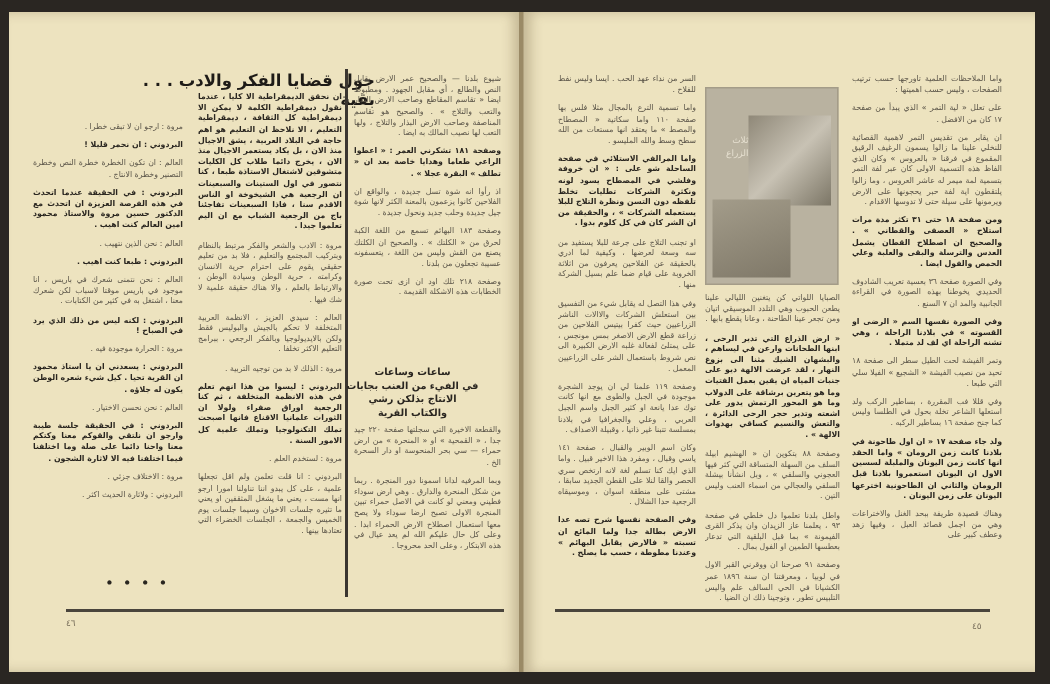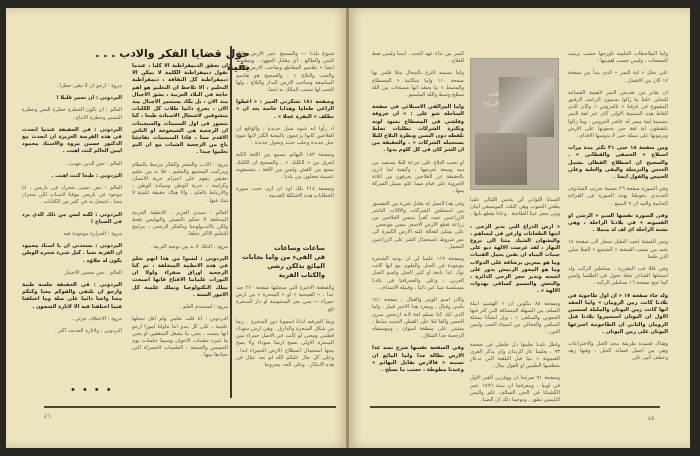--- a/index.html
+++ b/index.html
@@ -12,21 +12,21 @@
   .col p{margin:0 0 5px 0;}
   .b{font-weight:bold;color:#2a2620;}
   .headline{position:absolute;left:80px;top:47px;width:170px;direction:rtl;text-align:right;font-size:11px;font-weight:bold;color:#1e1b17;}
   .vrule{position:absolute;background:#3b3630;width:2px;}
   .hrule{position:absolute;height:2px;background:#4a453c;}
   .pagenum{position:absolute;font-size:6px;color:#7a705c;}
   .photo{position:absolute;left:470px;top:58px;width:87px;height:130px;background:#b9b2a0;border:1px solid #a49c88;}
   .photo .img1{position:absolute;left:28px;top:18px;width:55px;height:60px;background:linear-gradient(135deg,#8f8878,#c8c2b4 50%,#7c7666);}
   .photo .img2{position:absolute;left:4px;top:74px;width:52px;height:52px;background:linear-gradient(160deg,#a39c8a,#7f7868);}
   .photo .ptext{position:absolute;left:6px;top:30px;color:#e6e0d0;font-size:6px;direction:rtl;width:22px;line-height:9px;}
-  .boxhead{position:absolute;left:225px;top:244px;width:100px;direction:rtl;font-size:6.5px;line-height:9px;font-weight:bold;color:#2a2620;}
+  .boxhead{position:absolute;left:225px;top:244px;width:100px;direction:rtl;text-align:center;font-size:6.5px;line-height:9px;font-weight:bold;color:#2a2620;}
   .dots{position:absolute;left:70px;top:384px;font-size:10px;letter-spacing:6px;color:#2a2620;}
 </style>
 </head>
 <body>
 
 <div class="page left"></div>
 <div class="page right"></div>
 <div class="spine"></div>
 
 <div class="headline">حول قضايا الفكر والادب . . . بقية</div>
@@ -59,22 +59,22 @@
 <div class="vrule" style="left:230px;top:46px;height:352px;"></div>
 <div class="col" id="lp-col-right" style="left: 236px; top: 50px; width: 98px; height: 190px; overflow: hidden;">
     <p>شيوع بلدنا — والصحيح عمر الارض يقابل النص والطالع ، أي مقابل الجهود . ومطبوط ايضا « تقاسم المقاطع وصاحب الارض البذار والتعب والتلاج » . والصحيح هو تقاسم المناصفة وصاحب الارض البذار والتلاج ، ولها التعب لها نصيب المالك به ايضا .</p>
     <p class="b">وصفحة ١٨١ تشكرني العمر : « اعطوا الراعي طعاما وهدايا خاصة بعد ان « تطلف » البقرة عجلا » .</p>
     <p>اذ رأوا انه شوة تسل جديدة ، والواقع ان الفلاحين كانوا يزعمون بالمعنة الكثر لانها شوة جيل جديدة وحلب جديد ونحول جديدة .</p>
     <p>وصفحة ١٨٣ البهائم تسمع من اللغة الكبة لحرق من « الكلتك » . والصحيح ان الكلتك يصنع من القش وليس من اللغة ، يتعسفونه عسيبة تجعلون من بلدنا .</p>
     <p>وصفحة ٢١٨ تلك اود ان ازى تحت صورة الخطابات هذه الاشكلة القديمة .</p>
   </div>
 <div class="boxhead">
   <div>ساعات وساعات</div>
-  <div>في الفيء من واما بجابات</div>
-  <div>المائع بذلكن رشي</div>
+  <div>في الفيء من العنب بجابات</div>
+  <div>الانتاج بذلكن رشي</div>
   <div>والكتاب القرية</div>
 </div>
 <div class="col" id="lp-col-right-2" style="left: 236px; top: 284px; width: 98px; height: 118px; overflow: hidden;">
     <p>والقطعة الاخيرة التي سجلتها صفحة ٢٢٠ جيد جدا ، « القمحية » او « المنحرة » من ارض حمراء — سي بحر المنحوسة او دار السحرة الخ .</p>
     <p>وبما المرفيه لدانا اسمونا دور المنجرة . ربما من شكل المنحرة والدارق . وهي ارض سوداء فطيني ومعني لو كانت في الاصل حمراء تبين المنجرة الاولى تصبح ارضا سوداء ولا يصح معها استعمال اصطلاح الارض الحمراء ابدا . وعلى كل حال عليكم الله لم يعد عيال في هذه الابتكار ، وعلى الحد محروجا .</p>
   </div>
 <div class="dots">••••</div>
 <div class="hrule" style="left:44px;top:406px;width:292px;"></div>
 <div class="pagenum" style="left:44px;top:412px;">٤٦</div>
 

